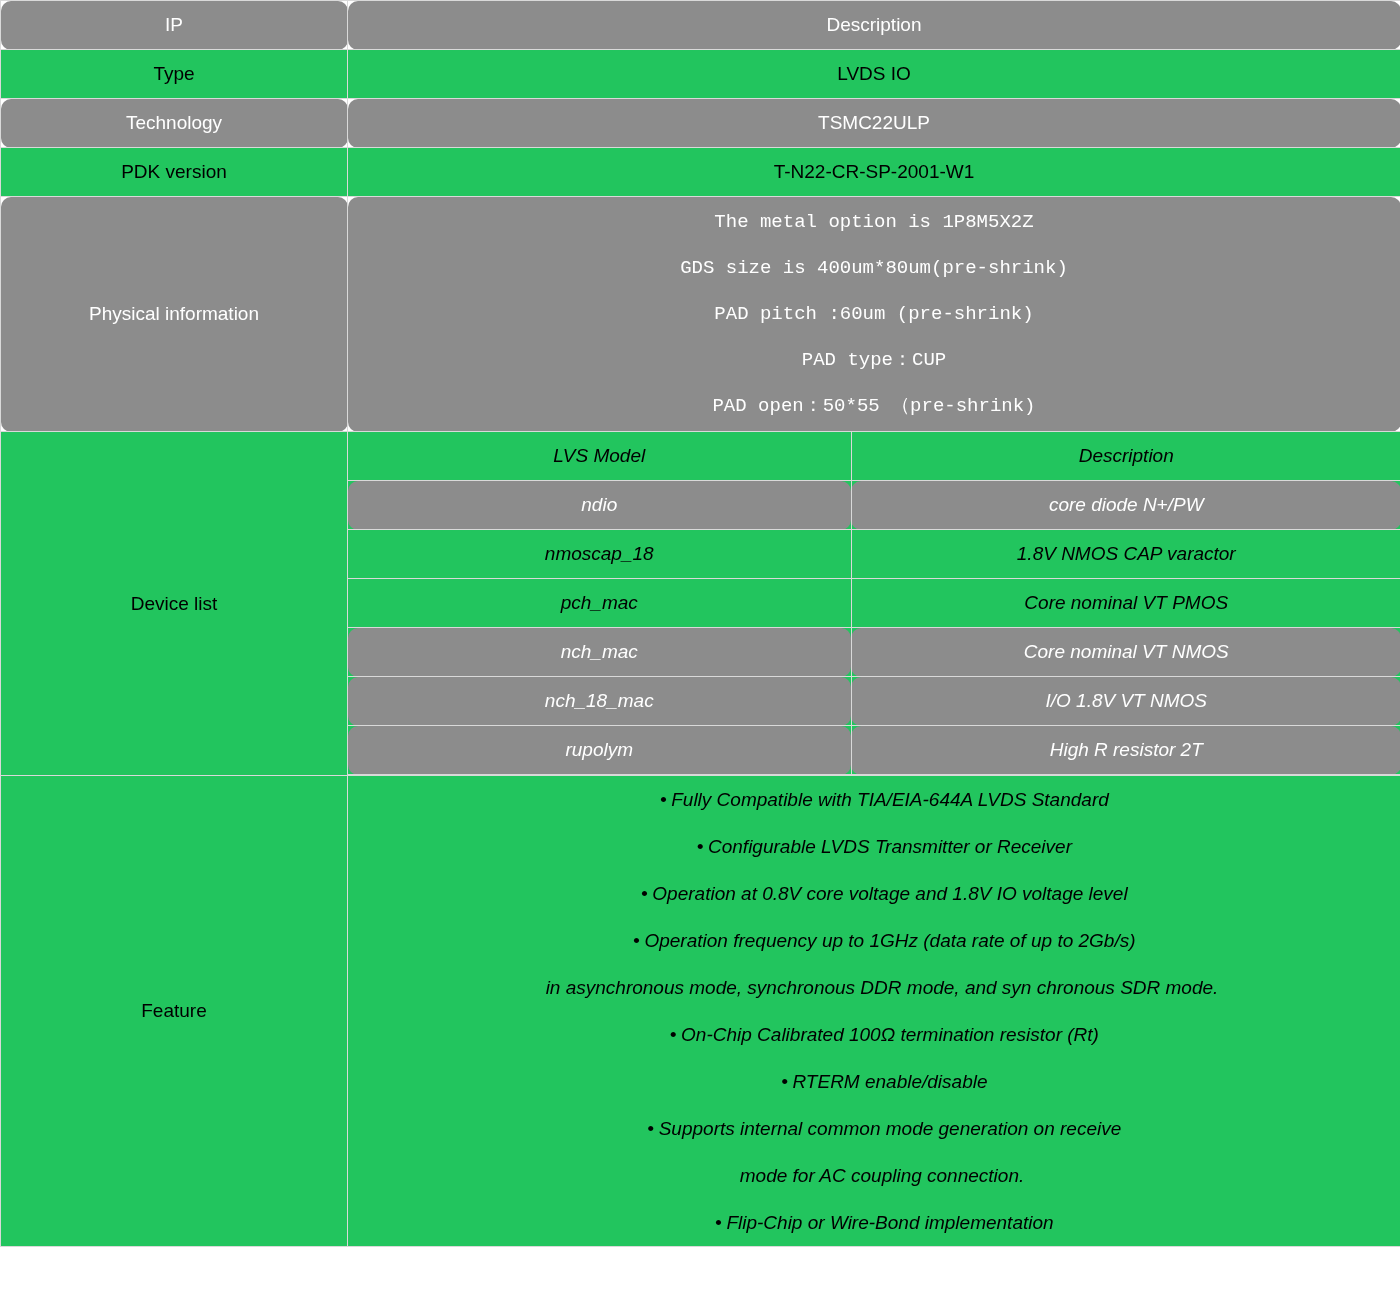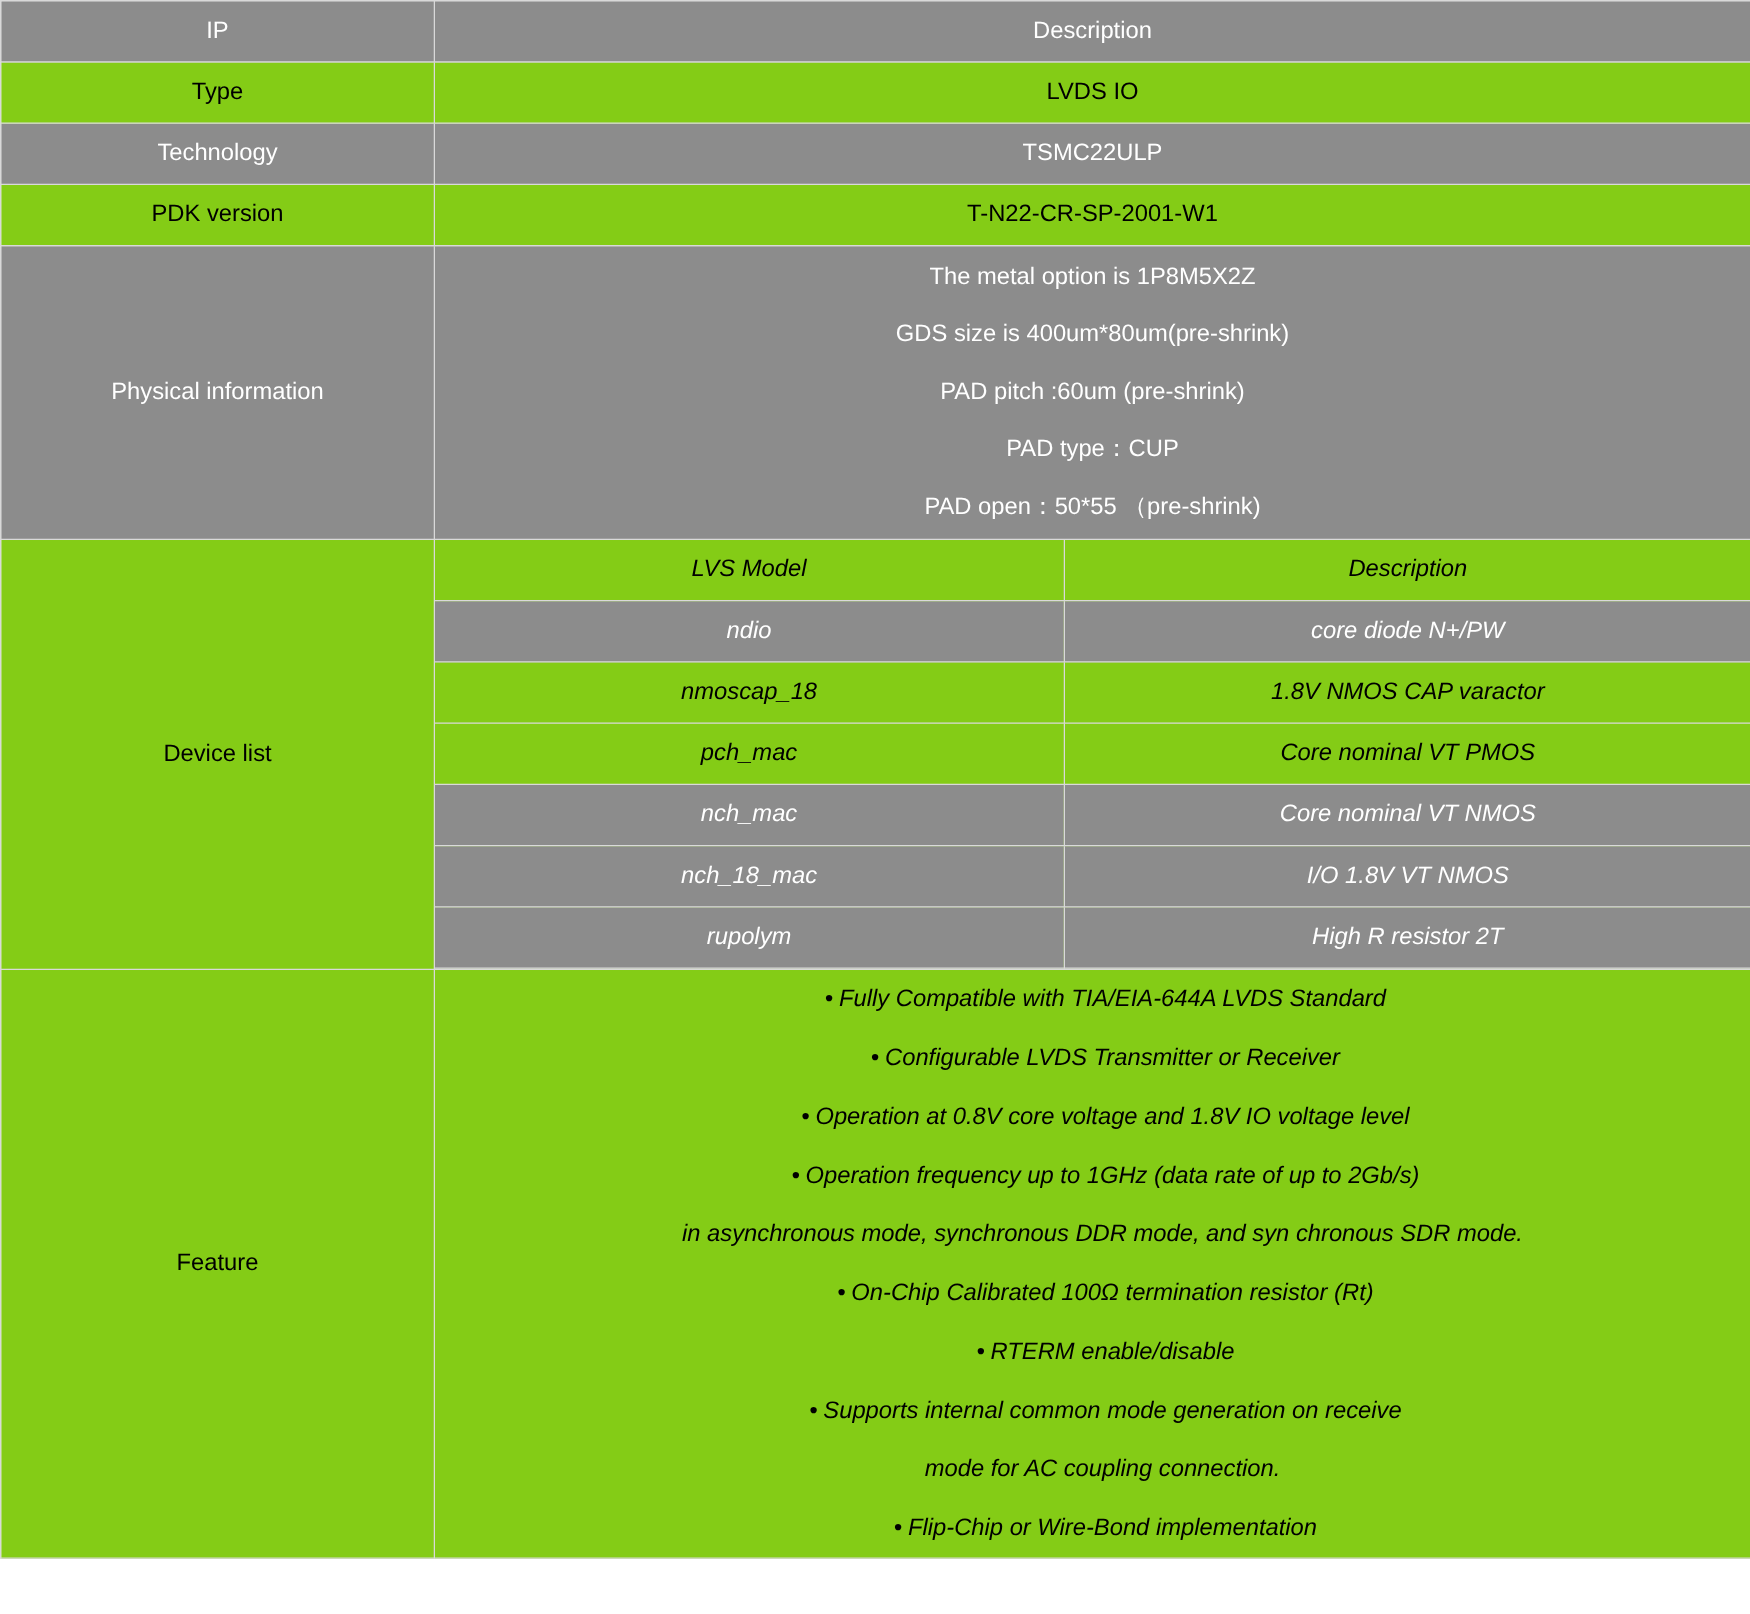--- a/index.html
+++ b/index.html
@@ -23,46 +23,48 @@
   }
 
   .spec-table td {
     border: 1px solid #d9d9d9;
     padding: 0;
     vertical-align: middle;
     text-align: center;
     font-size: 19px;
     line-height: 1.25;
     color: #000000;
-    background: #84cc16;
+    background: #22c55e;
   }
 
   
   .shaded {
     background: #8c8c8c !important;
     color: #ffffff !important;
+    border-radius: 10px;
   }
 
   .col-label { width: 347px; }
   .col-desc  { width: 1053px; }
   .col-model { width: 503px; }
   .col-modeldesc { width: 550px; }
 
   .r-simple { height: 48px; }
   .r-device { height: 48px; }
 
   .cell-physical {
     height: 234px;
     padding: 10px 0 10px 0;
   }
   .phys-line {
     display: block;
     height: 46px;
     line-height: 46px;
     white-space: nowrap;
+    font-family: Liberation Mono, monospace;
   }
 
   .cell-feature {
     text-align: left;
     padding: 8px 0 6px 0;
   }
   .feat-line {
     display: block;
     height: 47px;
     line-height: 47px;

